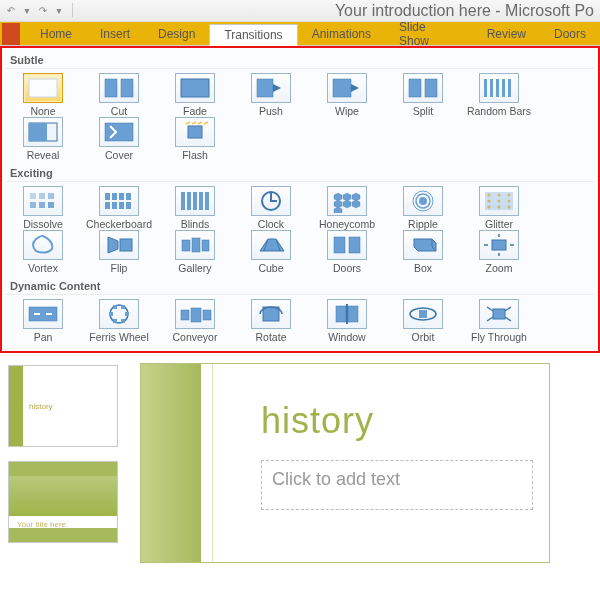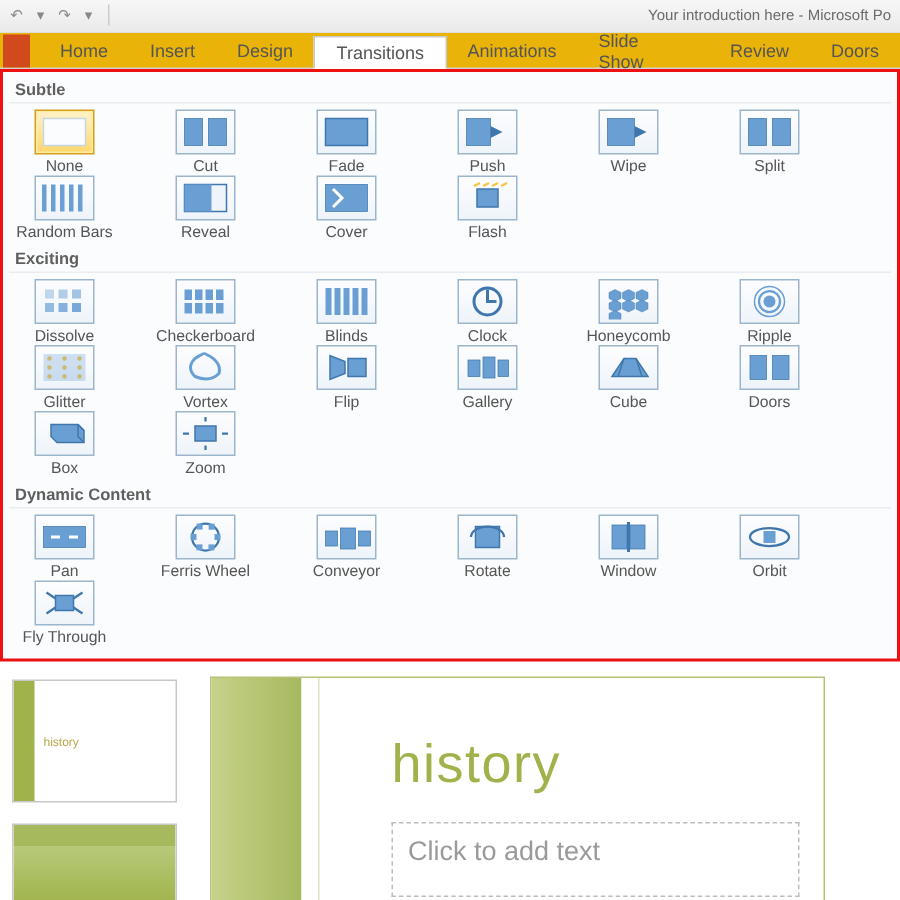--- a/index.html
+++ b/index.html
@@ -1,28 +1,28 @@
 <!DOCTYPE html>
 <html><head>
 <meta charset="utf-8">
 <style>
   * { box-sizing: border-box; margin: 0; padding: 0; font-family: "Segoe UI", Tahoma, sans-serif; }
   body { width: 600px; height: 600px; background: #fff; overflow: hidden; font-size: 11px; color: #444; }
   .titlebar { height: 22px; background: linear-gradient(#f7f7f7, #eaeaea); display: flex; align-items: center; justify-content: flex-end; padding: 0 6px; border-bottom: 1px solid #ddd; position: relative; }
-  .titlebar .title { font-size: 10px; color: #6a6a6a; }
+  .titlebar .title { font-size: 16px; color: #6a6a6a; }
   .qat { position: absolute; left: 4px; top: 3px; display: flex; align-items: center; gap: 2px; }
   .qat-btn { width: 14px; height: 14px; display: flex; align-items: center; justify-content: center; color: #888; font-size: 10px; }
   .qat-sep { width: 1px; height: 14px; background: #ccc; margin: 0 4px; }
   .ribbon-tabs { height: 24px; background: #eab308; display: flex; align-items: flex-end; border-bottom: 1px solid #d1d1d1; padding-left: 2px; }
   .file-tab { width: 18px; height: 22px; background: #d04a1d; margin-right: 6px; }
   .tab { padding: 4px 14px; font-size: 12px; color: #555; cursor: pointer; height: 22px; display: flex; align-items: center; }
   .tab.active { background: #fff; border: 1px solid #c7c7c7; border-bottom: 1px solid #fff; position: relative; top: 1px; }
   .gallery-panel { border: 2px solid #e11; padding: 2px 4px 6px 4px; background: #fbfcfd; }
   .section-head { font-weight: bold; font-size: 11px; color: #5f5f5f; padding: 2px 4px; border-bottom: 1px solid #e9edf1; margin-top: 2px; }
-  .trans-row { display: flex; flex-wrap: wrap; gap: 0 24px; padding: 4px 2px 2px 2px; }
+  .trans-row { display: flex; flex-wrap: wrap; gap: 0 6px; padding: 4px 2px 2px 2px; }
   .trans-item { width: 70px; display: flex; flex-direction: column; align-items: center; }
   .trans-icon { width: 40px; height: 30px; border: 1px solid #9bb5cc; background: linear-gradient(#fdfdff,#eef4fa); display:flex; align-items:center; justify-content:center; position:relative; }
   .trans-icon.selected { background: linear-gradient(#fff3cc,#ffd76a); border-color:#d4a017; box-shadow: inset 0 0 0 1px #ffe9a8; }
   .trans-icon svg { width: 34px; height: 24px; }
   .trans-label { font-size: 10.5px; color:#555; margin-top: 2px; text-align:center; white-space:nowrap; }
   .stage { position:relative; height: 260px; display:flex; }
   .thumb-col { width: 130px; padding: 12px 8px; }
   .thumb { width:110px; height:82px; border:1px solid #c8c8c8; margin-bottom:14px; background:#fff; position:relative; overflow:hidden; }
   .thumb .accent { position:absolute; left:0; top:0; bottom:0; width:14px; background:#9fb34a; }
   .thumb .bandtop { position:absolute; top:0; left:0; right:0; height:14px; background:#a6b95d; }

